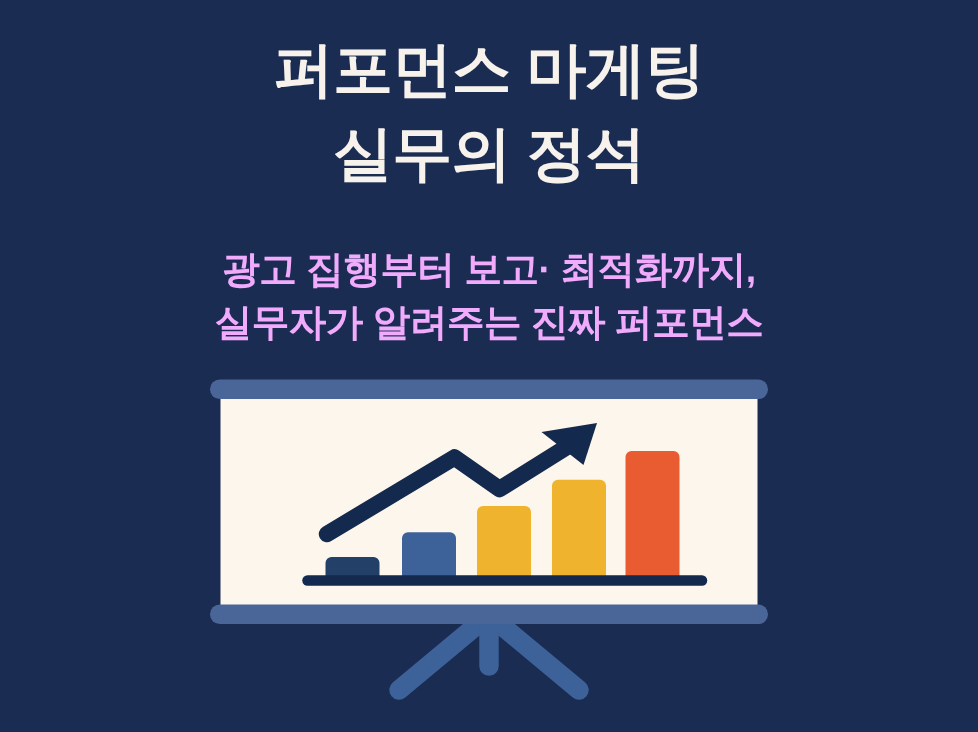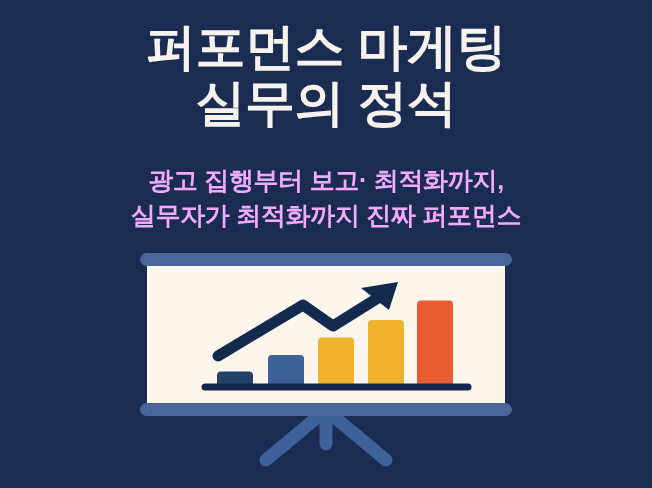--- a/index.html
+++ b/index.html
@@ -21,21 +21,21 @@
   .title-block {
     position: absolute;
     left: 0;
     top: 20px;
     width: 652px;
     text-align: center;
   }
   .title-line {
     display: block;
     color: #f7f3ec;
-    font-size: 50px;
+    font-size: 40px;
     line-height: 54px;
     font-weight: 700;
     letter-spacing: -0.5px;
     white-space: nowrap;
   }
   .title-line.l2 {
     margin-top: 2px;
   }
 
   
@@ -73,21 +73,21 @@
 
 <div id="poster">
 
   <div class="title-block">
     <span class="title-line l1">퍼포먼스 마게팅</span>
     <span class="title-line l2">실무의 정석</span>
   </div>
 
   <div class="subtitle-block">
     <span class="subtitle-line s1">광고 집행부터 보고· 최적화까지,</span>
-    <span class="subtitle-line s2">실무자가 최적화까지 진짜 퍼포먼스</span>
+    <span class="subtitle-line s2">실무자가 알려주는 진짜 퍼포먼스</span>
   </div>
 
   <div class="illustration">
     <svg width="652" height="240" viewBox="0 0 652 240" xmlns="http://www.w3.org/2000/svg">
 
       <g>
         <line x1="326" y1="162" x2="266" y2="212" stroke="#3d6199" stroke-width="13" stroke-linecap="round"></line>
         <line x1="326" y1="162" x2="386" y2="212" stroke="#3d6199" stroke-width="13" stroke-linecap="round"></line>
         <line x1="326" y1="152" x2="326" y2="196" stroke="#3d6199" stroke-width="13" stroke-linecap="round"></line>
       </g>

